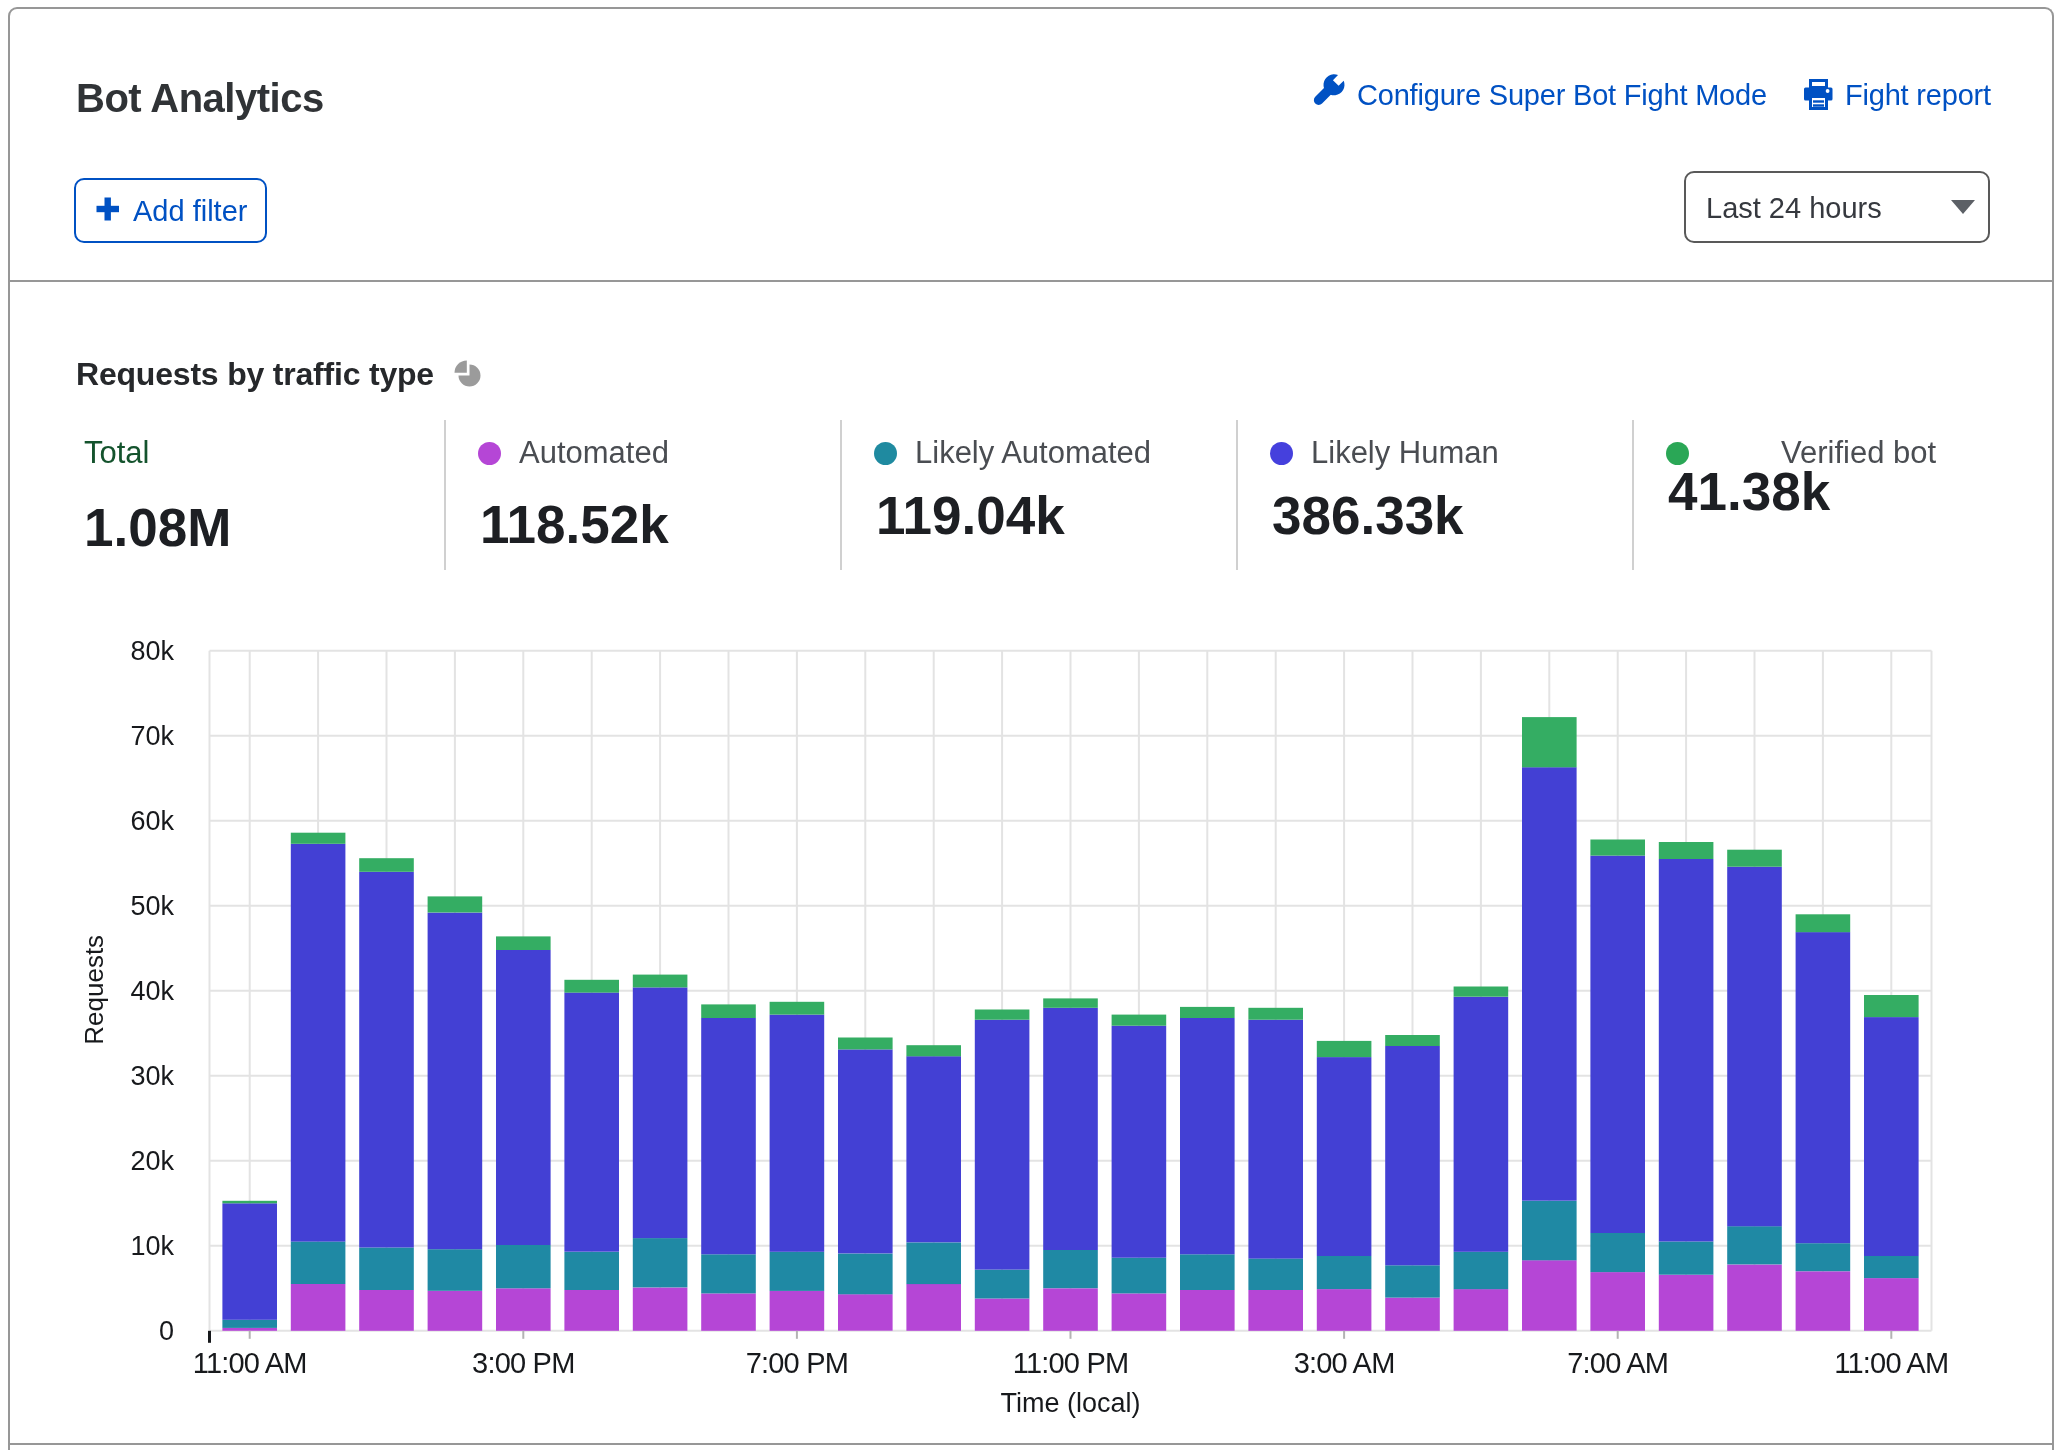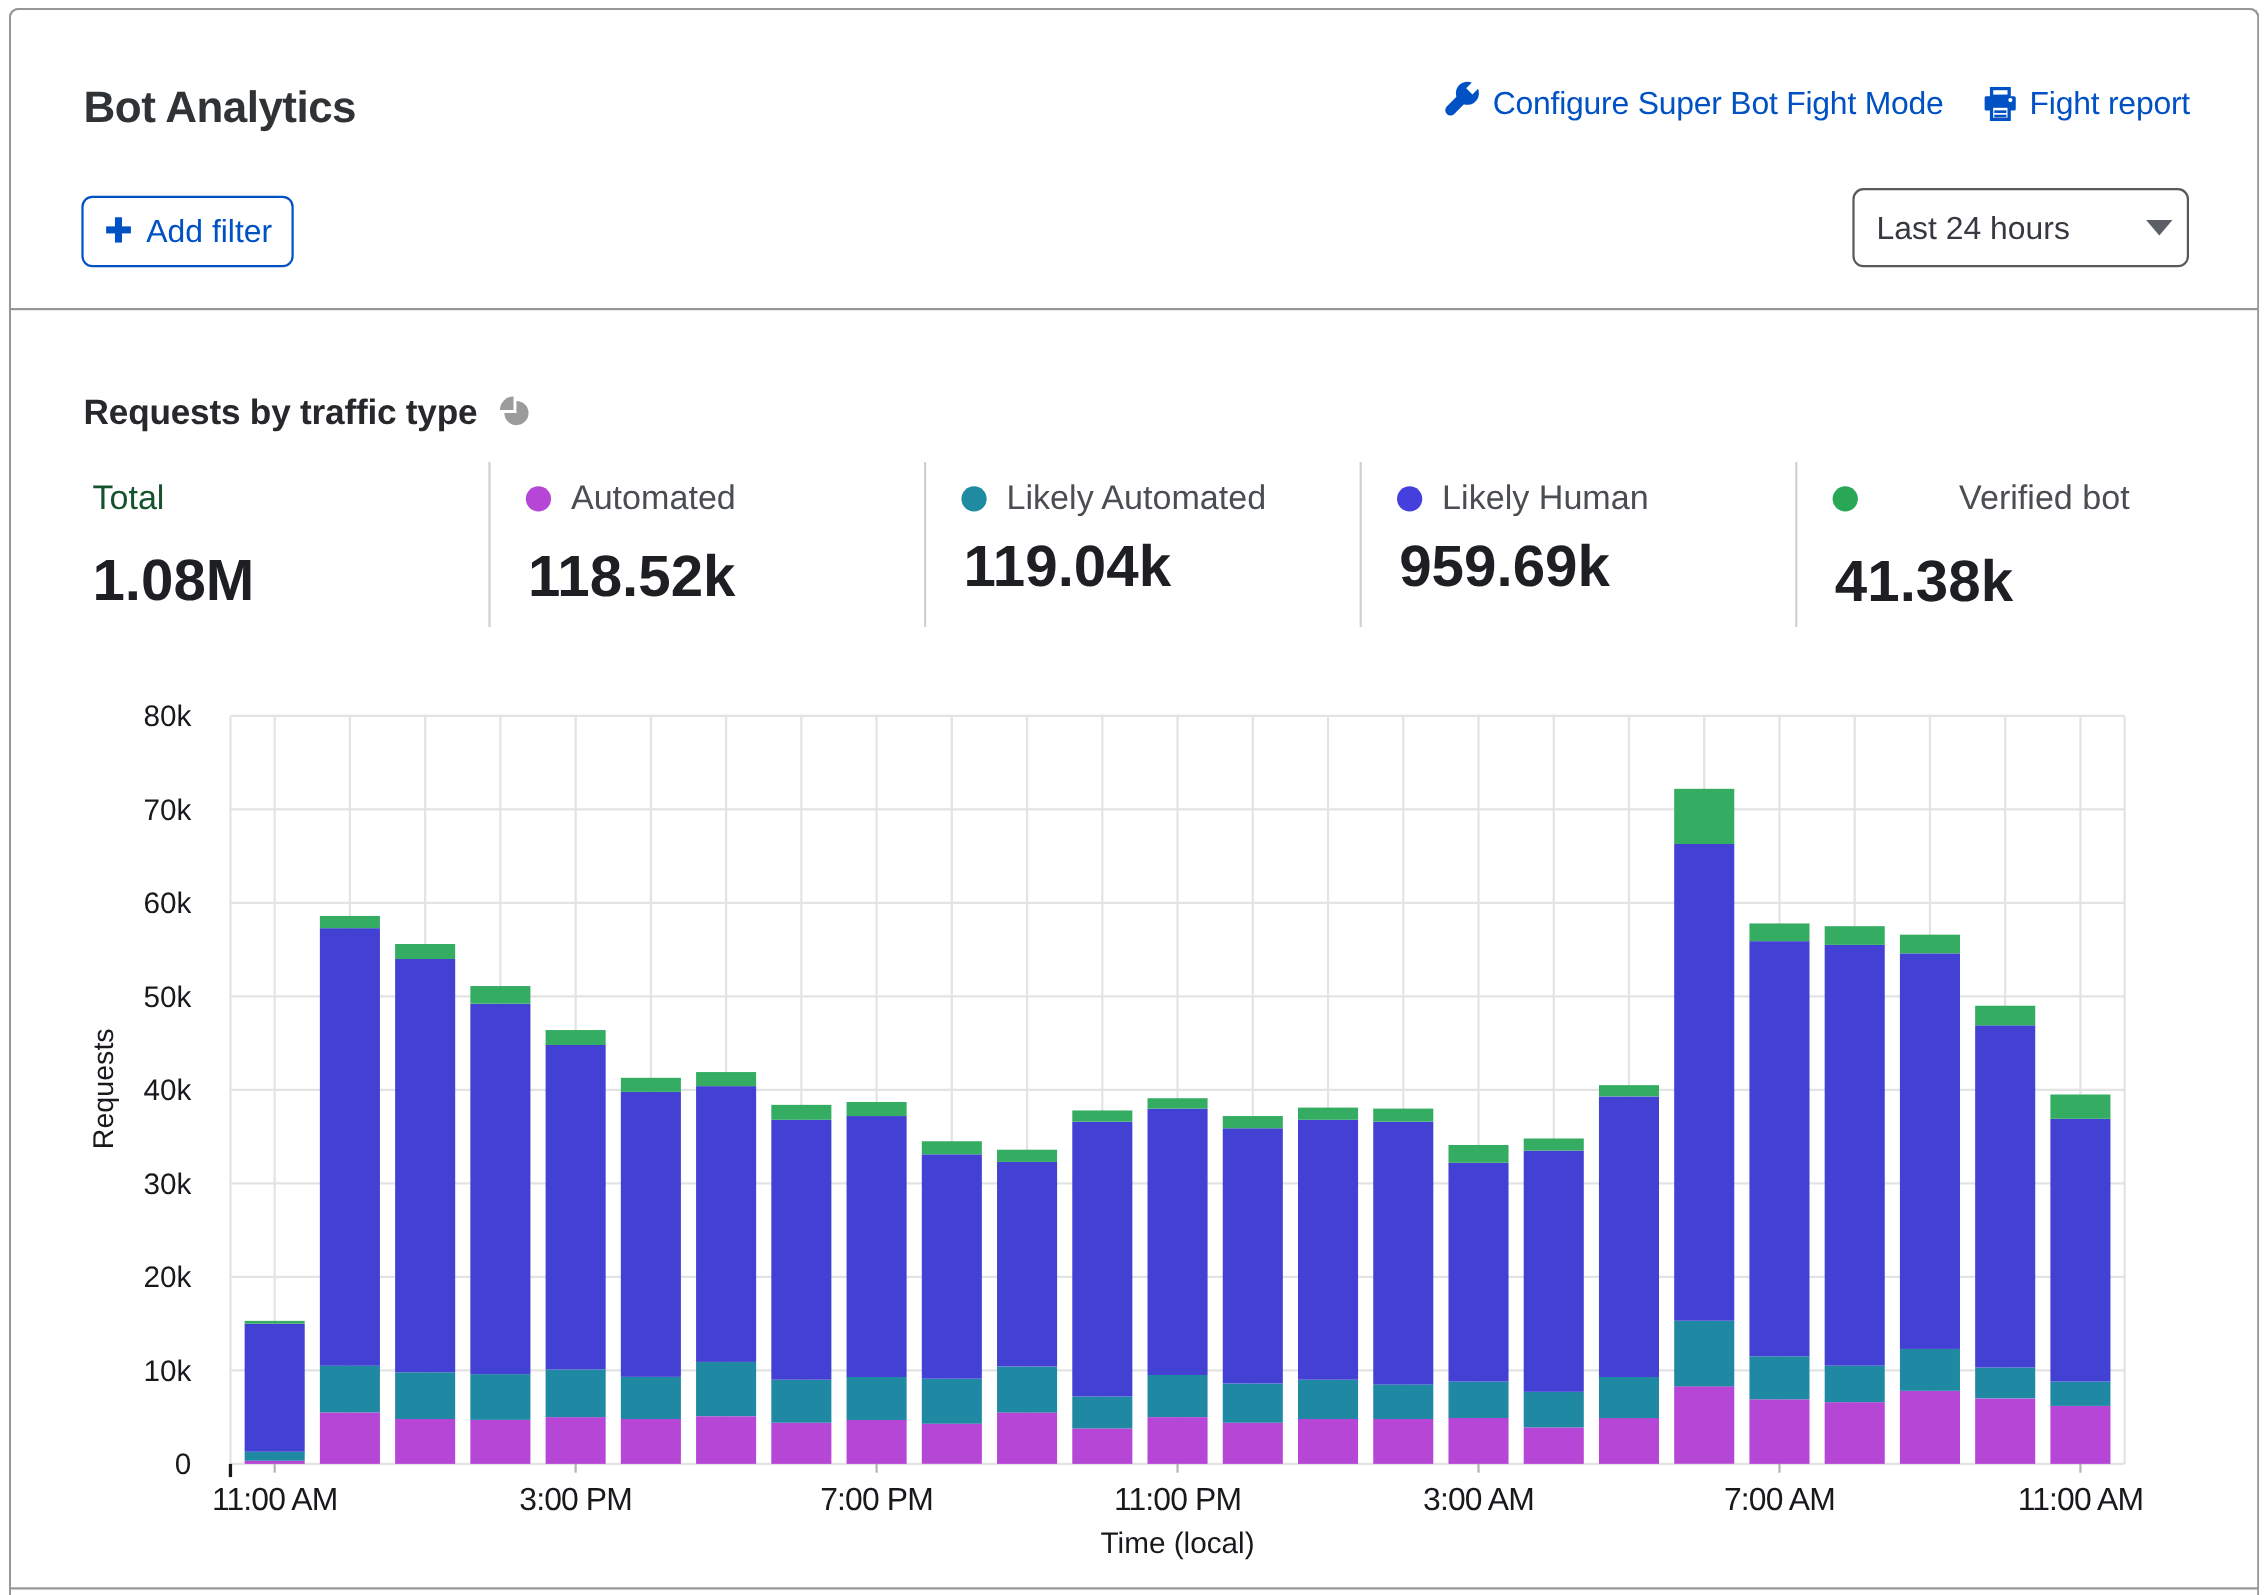--- a/index.html
+++ b/index.html
@@ -51,24 +51,24 @@
 <div style="position:absolute;left:84px;top:435px;font-size:31px;color:#14532d">Total</div>
 <div style="position:absolute;left:84px;top:485px;font-size:53px;font-weight:700;color:#1d1f23;margin-top:12px;">1.08M</div>
 <div style="position:absolute;left:478px;top:442px;width:23px;height:23px;border-radius:50%;background:#b546d6"></div>
 <div style="position:absolute;left:519px;top:435px;font-size:31px;color:#4a4d52">Automated</div>
 <div style="position:absolute;left:480px;top:494px;font-size:53px;font-weight:700;color:#1d1f23;">118.52k</div>
 <div style="position:absolute;left:874px;top:442px;width:23px;height:23px;border-radius:50%;background:#1f8aa0"></div>
 <div style="position:absolute;left:915px;top:435px;font-size:31px;color:#4a4d52">Likely Automated</div>
 <div style="position:absolute;left:876px;top:485px;font-size:53px;font-weight:700;color:#1d1f23;">119.04k</div>
 <div style="position:absolute;left:1270px;top:442px;width:23px;height:23px;border-radius:50%;background:#4540dd"></div>
 <div style="position:absolute;left:1311px;top:435px;font-size:31px;color:#4a4d52">Likely Human</div>
-<div style="position:absolute;left:1272px;top:485px;font-size:53px;font-weight:700;color:#1d1f23;">959.69k</div>
+<div style="position:absolute;left:1272px;top:485px;font-size:53px;font-weight:700;color:#1d1f23;">386.33k</div>
 <div style="position:absolute;left:1666px;top:442px;width:23px;height:23px;border-radius:50%;background:#2aa756"></div>
 <div style="position:absolute;left:1781px;top:435px;font-size:31px;color:#4a4d52">Verified bot</div>
-<div style="position:absolute;left:1668px;top:498px;font-size:53px;font-weight:700;color:#1d1f23;">41.38k</div>
+<div style="position:absolute;left:1668px;top:461px;font-size:53px;font-weight:700;color:#1d1f23;">41.38k</div>
 <div style="position:absolute;left:444px;top:420px;width:2px;height:150px;background:#d0d0d0"></div>
 <div style="position:absolute;left:840px;top:420px;width:2px;height:150px;background:#d0d0d0"></div>
 <div style="position:absolute;left:1236px;top:420px;width:2px;height:150px;background:#d0d0d0"></div>
 <div style="position:absolute;left:1632px;top:420px;width:2px;height:150px;background:#d0d0d0"></div>
 
 <svg width="2062" height="850" viewBox="0 600 2062 850" style="position:absolute;left:0;top:600px;" font-family="Liberation Sans, sans-serif">
 <line x1="209.5" y1="1330.8" x2="1931.5" y2="1330.8" stroke="#e3e3e3" stroke-width="2"></line>
 <line x1="209.5" y1="1245.8" x2="1931.5" y2="1245.8" stroke="#e3e3e3" stroke-width="2"></line>
 <line x1="209.5" y1="1160.8" x2="1931.5" y2="1160.8" stroke="#e3e3e3" stroke-width="2"></line>
 <line x1="209.5" y1="1075.8" x2="1931.5" y2="1075.8" stroke="#e3e3e3" stroke-width="2"></line>

